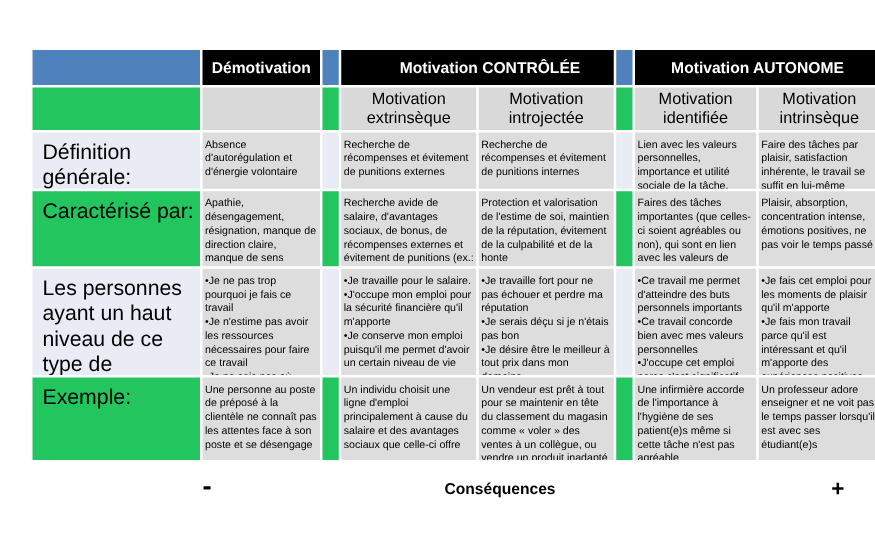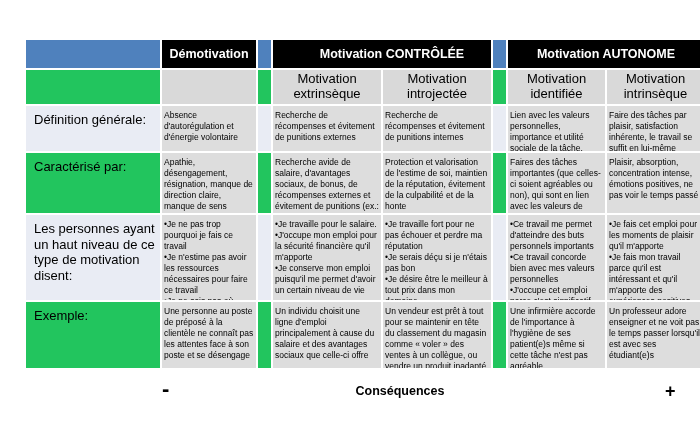--- a/index.html
+++ b/index.html
@@ -18,21 +18,21 @@
   .cell{overflow:hidden;}
   .blue{background:#4f81bd;}
   .blackhead{
     background:#000000;color:#ffffff;font-weight:bold;font-size:12.5px;
     display:flex;align-items:center;justify-content:center;text-align:center;
   }
   .span2a{grid-column:4 / span 2;padding-left:20px;}
   .span2b{grid-column:7 / span 2;}
   .labdark{background:#22c55e;}
   .rowlabel{
-    font-size:13px;padding:6px 4px 13px 8px;line-height:1.2;
+    font-size:17px;padding:6px 4px 13px 8px;line-height:1.2;
   }
   .subhead{
     background:#d9d9d9;font-size:13px;line-height:1.15;
     display:flex;align-items:center;justify-content:center;text-align:center;
     padding:12px;
   }
   .data{
     background:#dddddd;font-size:8.5px;line-height:1.3;
     padding:4px 2px;white-space:pre-line;text-align:left;
   }

